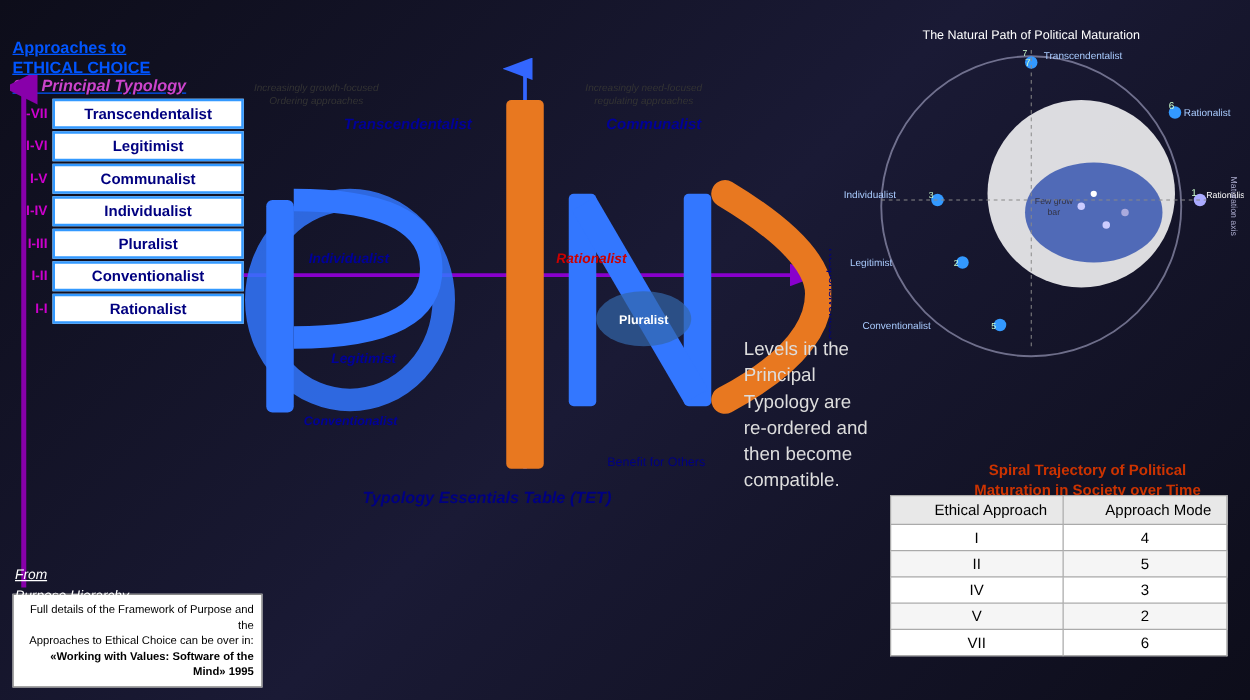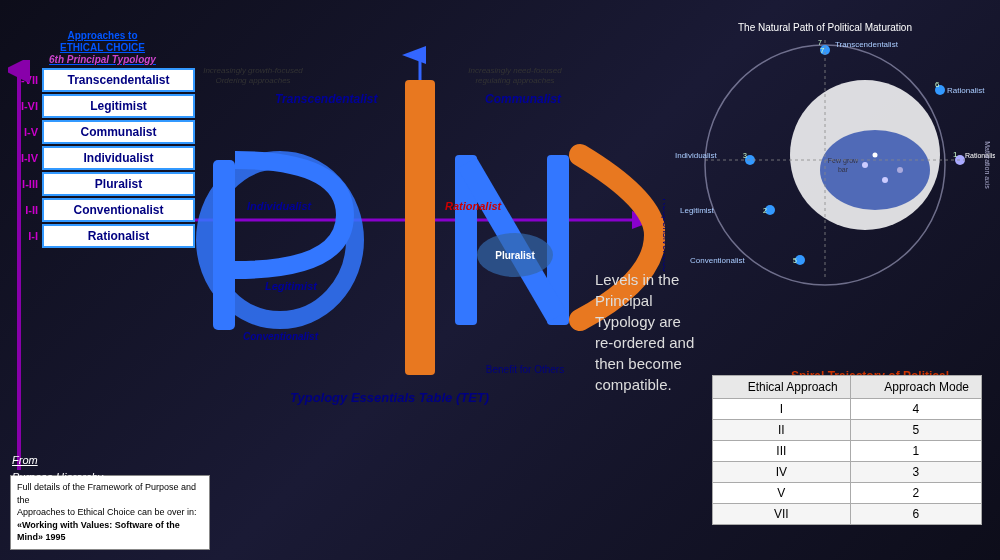--- a/index.html
+++ b/index.html
@@ -23,23 +23,22 @@
     
     .typology-panel {
       position: absolute;
       left: 10px;
       top: 30px;
       width: 185px;
     }
 
     .typology-title {
       color: #0055ff;
-      font-size: 10px;
+      font-size: 13px;
       font-weight: bold;
-      text-align: center;
       line-height: 1.2;
       margin-bottom: 2px;
       text-decoration: underline;
     }
 
     .typology-rows {
       display: flex;
       flex-direction: column;
       gap: 2px;
     }
@@ -105,20 +104,21 @@
       position: absolute;
       left: 10px;
       bottom: 10px;
       width: 200px;
       background: white;
       border: 1px solid #888;
       padding: 5px 6px;
       font-size: 9px;
       line-height: 1.4;
       color: #000;
+      text-align: right;
     }
 
     
     .spiral-label {
       position: absolute;
       right: 30px;
       bottom: 170px;
       width: 200px;
       text-align: center;
       font-size: 13px;
@@ -304,24 +304,20 @@
   <tbody>
   <tr>
         <td>I</td>
         <td>4</td>
       </tr>
       <tr>
         <td>II</td>
         <td>5</td>
       </tr>
       <tr>
-        <td>III</td>
-        <td>1</td>
-      </tr>
-      <tr>
         <td>IV</td>
         <td>3</td>
       </tr>
       <tr>
         <td>V</td>
         <td>2</td>
       </tr>
       <tr>
         <td>VII</td>
         <td>6</td>

